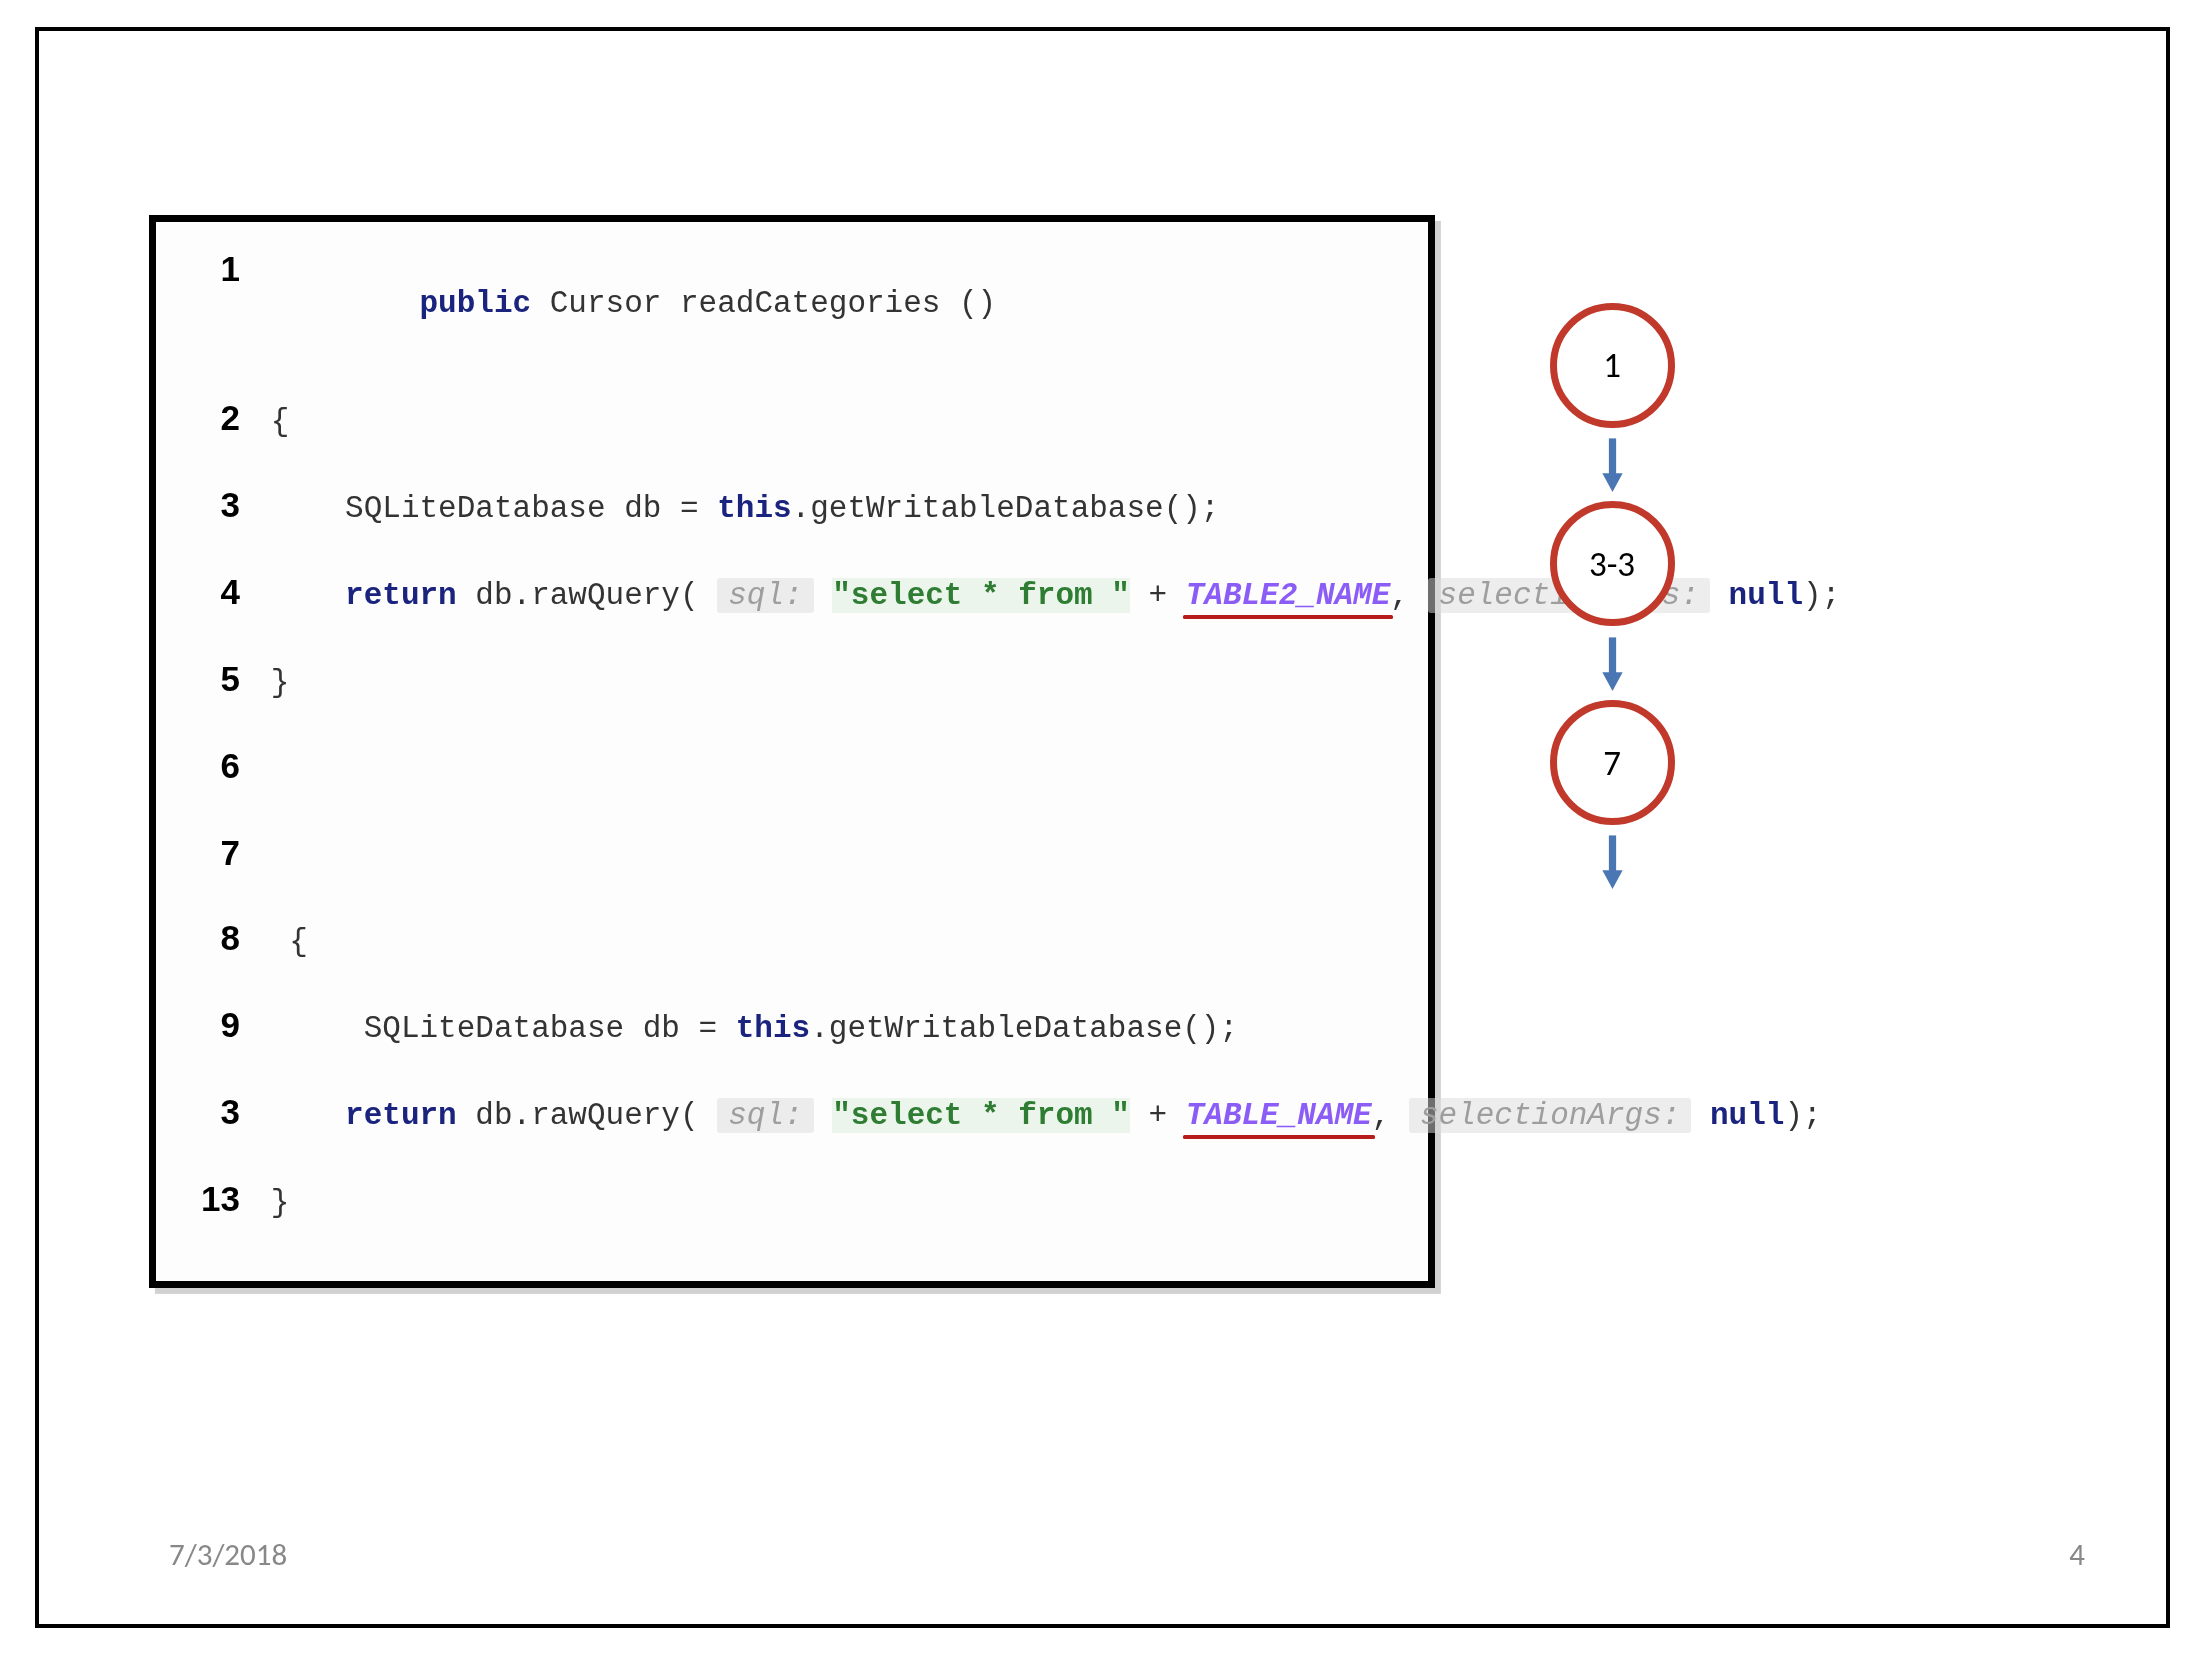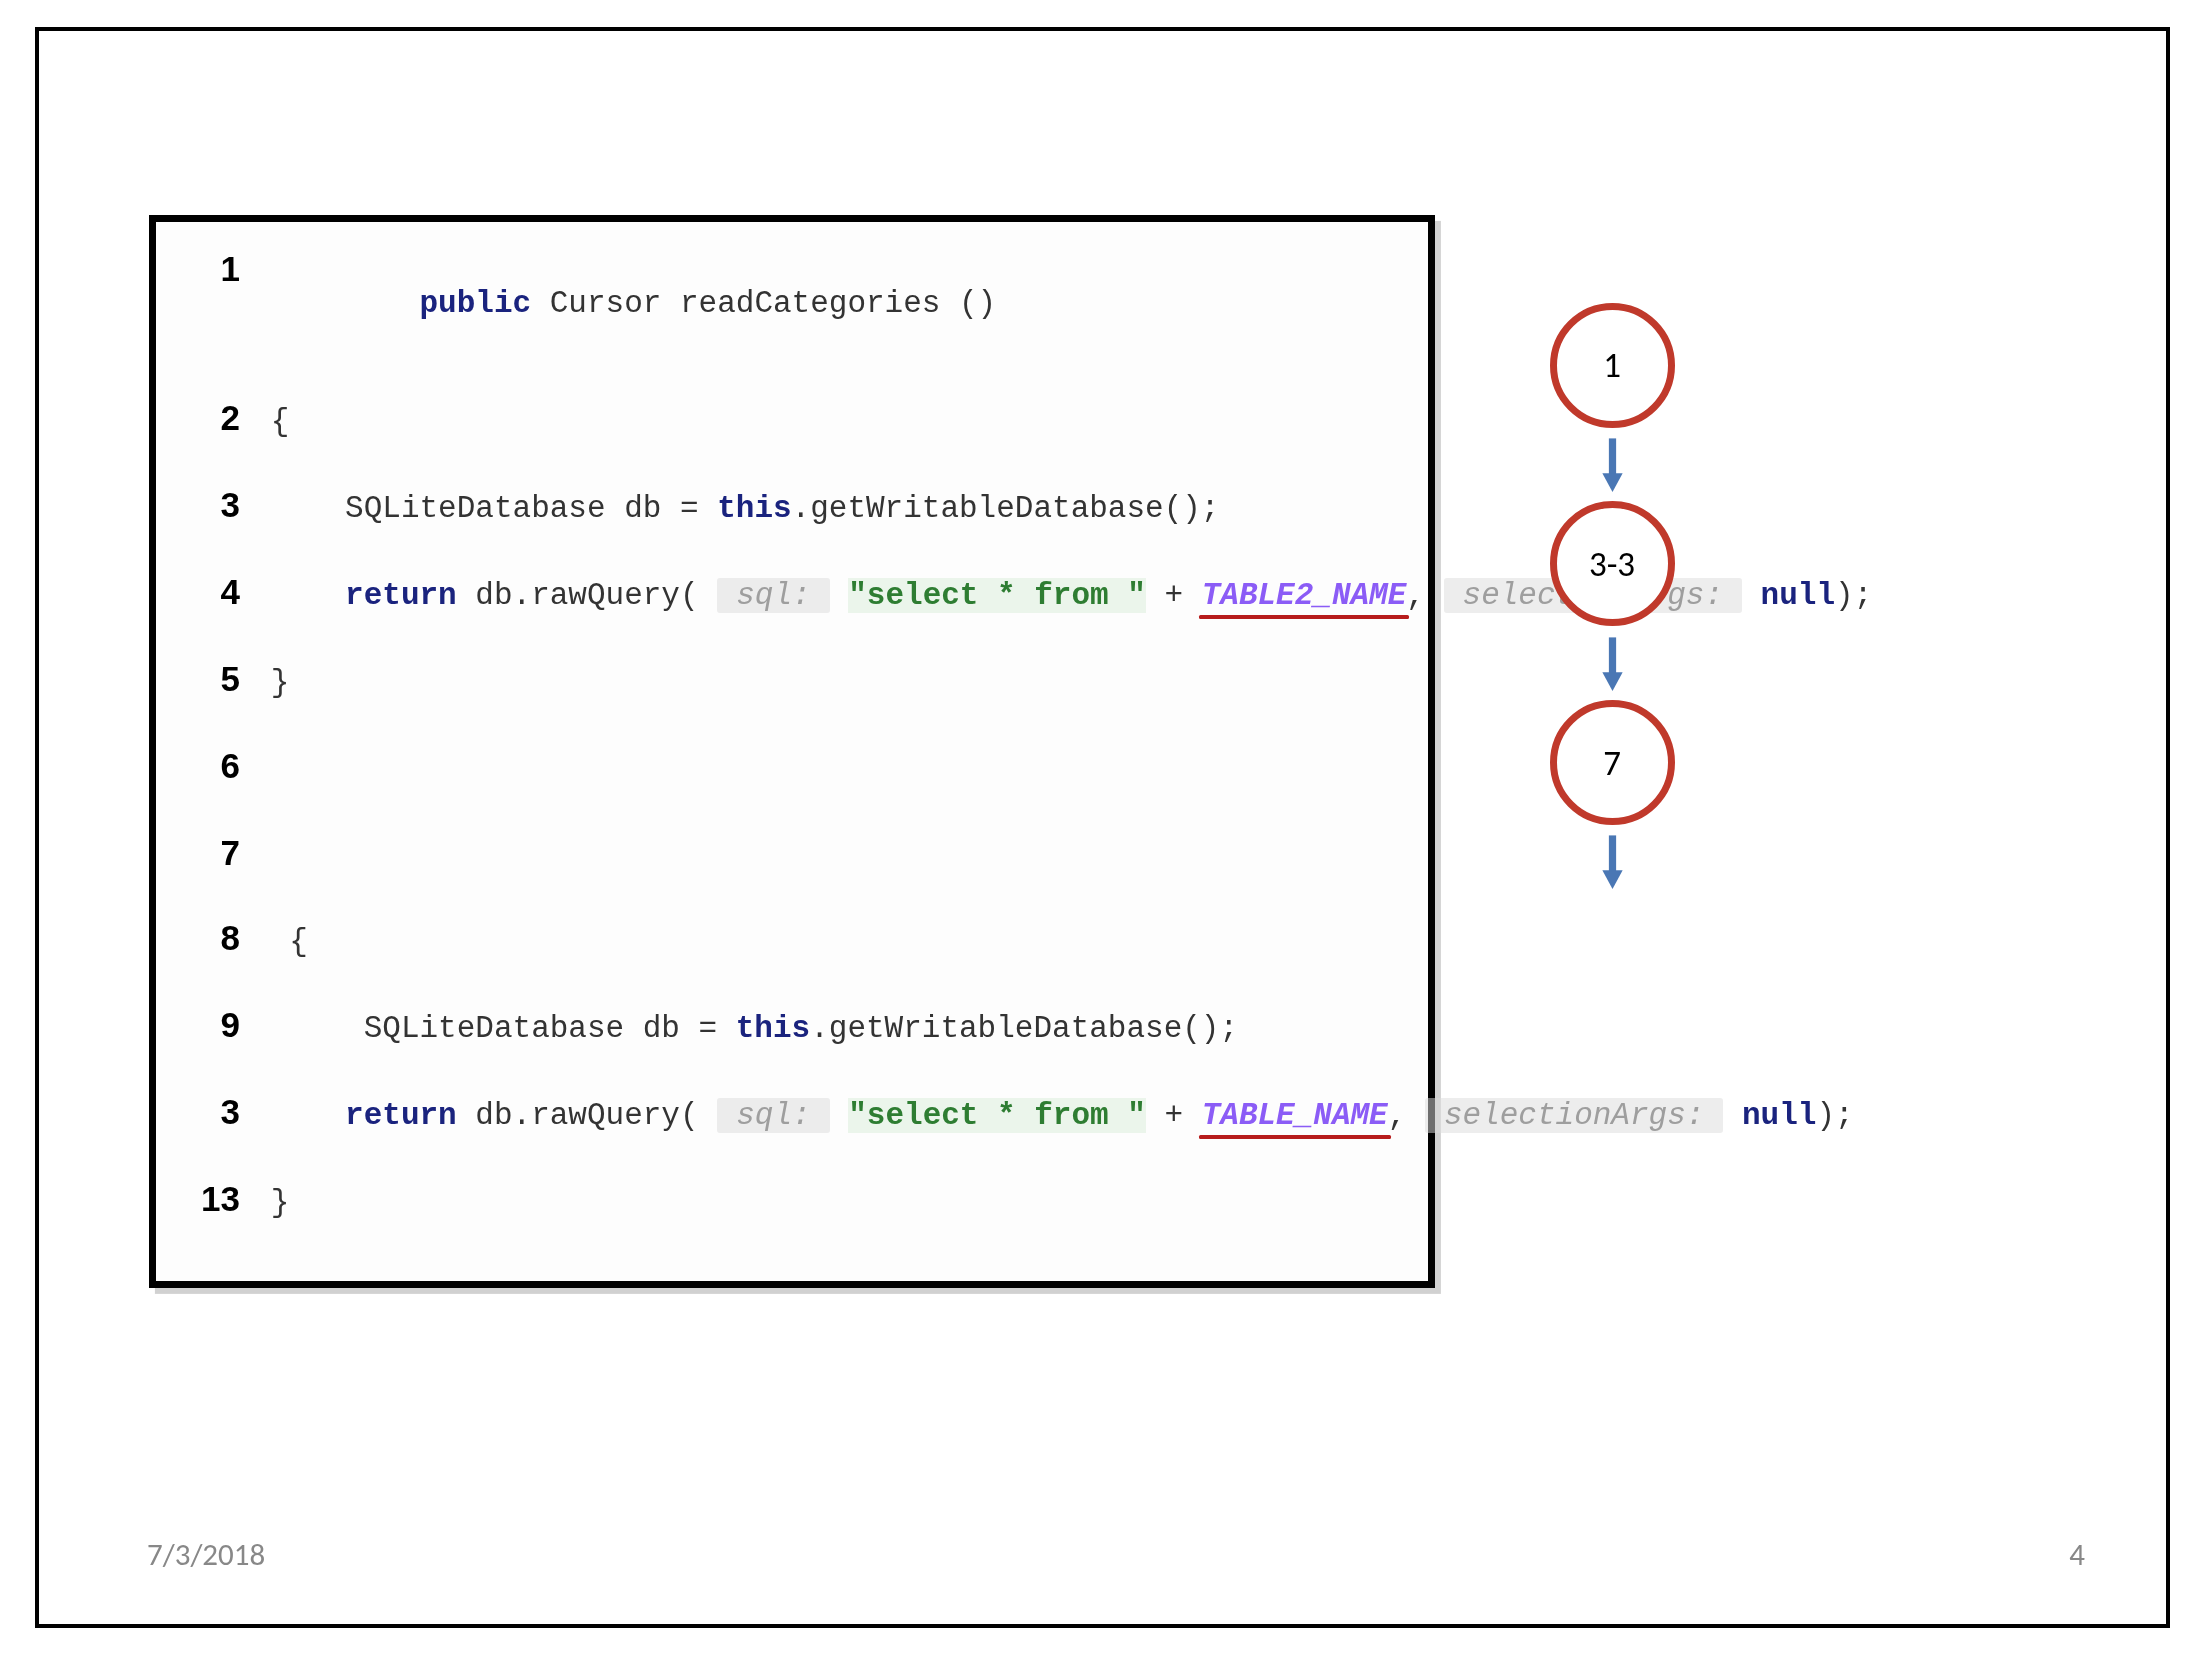--- a/index.html
+++ b/index.html
@@ -52,21 +52,21 @@
     flex: 0 0 62px;
   }
   .code {
     font-family: "Courier New", monospace;
     font-size: 31px;
     color: #333;
     margin-left: 16px;
   }
   .kw { color: #1a237e; font-weight: 700; } 
   .str { color: #2e7d32; font-weight: 700; background: rgba(200,230,201,0.35); }
-  .hint { color: #9e9e9e; font-style: italic; background: rgba(220,220,220,0.5); padding: 0 19px; border-radius: 2.9px; }
+  .hint { color: #9e9e9e; font-style: italic; background: rgba(220,220,220,0.5); padding: 0 11px; border-radius: 2.9px; }
   .const { color: #8b5cf6; font-style: italic; font-weight: 700; position: relative; }
   .underline-wrap { position: relative; display: inline-block; }
   .underline-wrap::after {
     content: "";
     position: absolute;
     left: -2.9px;
     right: -2.9px;
     bottom: -8.8px;
     height: 4.4px;
     background: #b71c1c;
@@ -100,21 +100,21 @@
   .flow-arrow {
     width: 100%;
     display: flex;
     justify-content: center;
     margin: 7.4px 0 7.4px 0;
   }
   .flow-arrow svg { display: block; }
 
   .footer-date {
     position: absolute;
-    left: 108px;
+    left: 130px;
     bottom: 51px;
     font-size: 31px;
     color: #888;
   }
   .footer-page {
     position: absolute;
     right: 81px;
     bottom: 51px;
     font-size: 31px;
     color: #888;

